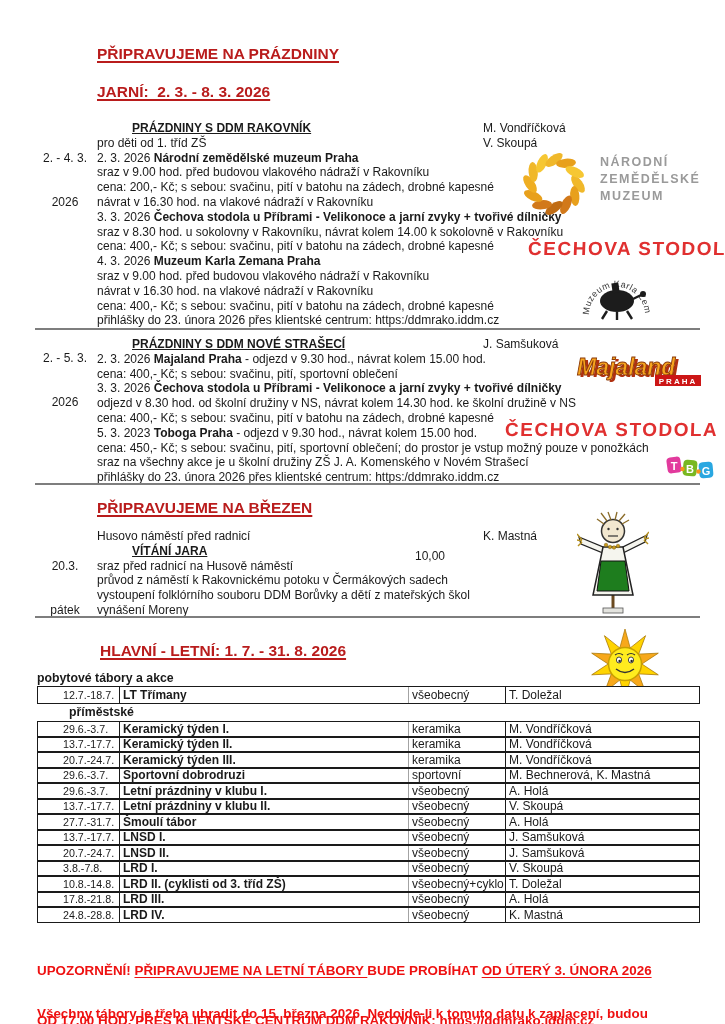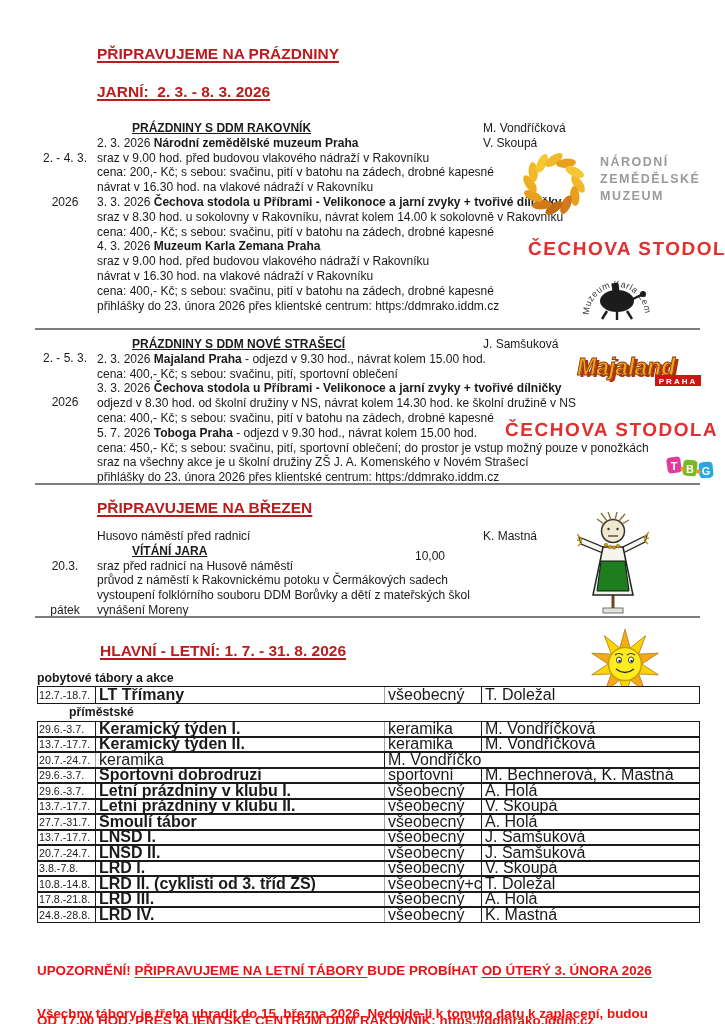--- a/index.html
+++ b/index.html
@@ -16,24 +16,24 @@
   .datebox{width:58px;text-align:center;font-size:12px;line-height:14.8px;white-space:pre;}
   .content{font-size:12px;line-height:14.8px;}
   .ln{white-space:pre;height:14.8px;}
   .ttl{font-weight:bold;text-decoration:underline;text-underline-offset:1px;margin-left:35px;}
   .leader{font-size:12px;white-space:pre;}
   .hr{left:35px;width:665px;height:0;border-top:2px solid #7e7e7e;}
   .tlabel{font-size:12.3px;font-weight:bold;white-space:pre;}
   .tbl{left:37px;width:663px;}
   .trow{
     display:grid;grid-template-columns:57px 289px 97px 220px;
-    border:1px solid #1a1a1a;box-sizing:border-box;height:15.5px;background:#fff;
+    border:1px solid #1a1a1a;box-sizing:border-box;height:15.5px;background:#fff;padding-left:24px;
   }
   .trow1{height:18px;}
-  .trow>span{display:flex;align-items:center;overflow:hidden;padding:0 3px;font-size:16px;white-space:pre;}
+  .trow>span{display:flex;align-items:center;overflow:hidden;padding:0 3px;font-size:12px;white-space:pre;}
   .trow>.c-date{font-size:10.7px;padding:0 1px;}
   .trow>.c-name{font-weight:bold;border-left:1px solid #1a1a1a;}
   .trow>.c-type{border-left:1px solid #a3a3a3;}
   .trow>.c-lead{border-left:1px solid #1a1a1a;}
   .warn{color:#ee1111;font-weight:bold;font-size:13.4px;line-height:16.8px;white-space:pre;}
   .warn .u{text-decoration:underline;text-underline-offset:2px;}
   .stodola{
     color:#e03030;font-weight:bold;font-size:19px;letter-spacing:1.5px;white-space:pre;
     transform:skewX(-2deg);
   }
@@ -46,20 +46,21 @@
 
   <div class="abs bluehead" style="left:97px;top:45px;">PŘIPRAVUJEME NA PRÁZDNINY</div>
   <div class="abs bluehead" style="left:97px;top:83px;">JARNÍ:  2. 3. - 8. 3. 2026</div>
 
   <div class="abs datebox" style="left:36px;top:121px;">
     <div>2. - 4. 3.</div>
     <div>2026</div>
   </div>
   <div class="abs content" style="left:97px;top:121px;width:420px;">
     <div class="ln"><b class="ttl">PRÁZDNINY S DDM RAKOVNÍK</b></div>
+    <div class="ln"><span>pro děti od 1. tříd ZŠ</span></div>
     <div>
 
         <div class="ln"><span>2. 3. 2026 </span><b>Národní zemědělské muzeum Praha</b><span></span></div>
 
         <div class="ln"><span>sraz v 9.00 hod. před budovou vlakového nádraží v Rakovníku</span><b></b><span></span></div>
 
         <div class="ln"><span>cena: 200,- Kč; s sebou: svačinu, pití v batohu na zádech, drobné kapesné</span><b></b><span></span></div>
 
         <div class="ln"><span>návrat v 16.30 hod. na vlakové nádraží v Rakovníku</span><b></b><span></span></div>
 
@@ -135,21 +136,21 @@
         <div class="ln"><span>2. 3. 2026 </span><b>Majaland Praha</b><span> - odjezd v 9.30 hod., návrat kolem 15.00 hod.</span></div>
 
         <div class="ln"><span>cena: 400,- Kč; s sebou: svačinu, pití, sportovní oblečení</span><b></b><span></span></div>
 
         <div class="ln"><span>3. 3. 2026 </span><b>Čechova stodola u Příbrami - Velikonoce a jarní zvyky + tvořivé dílničky</b><span></span></div>
 
         <div class="ln"><span>odjezd v 8.30 hod. od školní družiny v NS, návrat kolem 14.30 hod. ke školní družině v NS</span><b></b><span></span></div>
 
         <div class="ln"><span>cena: 400,- Kč; s sebou: svačinu, pití v batohu na zádech, drobné kapesné</span><b></b><span></span></div>
 
-        <div class="ln"><span>5. 7. 2026 </span><b>Toboga Praha</b><span> - odjezd v 9.30 hod., návrat kolem 15.00 hod.</span></div>
+        <div class="ln"><span>5. 3. 2023 </span><b>Toboga Praha</b><span> - odjezd v 9.30 hod., návrat kolem 15.00 hod.</span></div>
 
         <div class="ln"><span>cena: 450,- Kč; s sebou: svačinu, pití, sportovní oblečení; do prostor je vstup možný pouze v ponožkách</span><b></b><span></span></div>
 
         <div class="ln"><span>sraz na všechny akce je u školní družiny ZŠ J. A. Komenského v Novém Strašecí</span><b></b><span></span></div>
 
         <div class="ln"><span>přihlášky do 23. února 2026 přes klientské centrum: https:/ddmrako.iddm.cz</span><b></b><span></span></div>
       </div>
   </div>
   <div class="abs leader" style="left:483px;top:337px;">J. Samšuková</div>
 
@@ -277,20 +278,21 @@
 
       <div class="trow">
         <span class="c-date">13.7.-17.7.</span>
         <span class="c-name">Keramický týden II.</span>
         <span class="c-type">keramika</span>
         <span class="c-lead">M. Vondříčková</span>
       </div>
 
       <div class="trow">
         <span class="c-date">20.7.-24.7.</span>
+        <span class="c-name">Keramický týden III.</span>
         <span class="c-type">keramika</span>
         <span class="c-lead">M. Vondříčková</span>
       </div>
 
       <div class="trow">
         <span class="c-date">29.6.-3.7.</span>
         <span class="c-name">Sportovní dobrodruzi</span>
         <span class="c-type">sportovní</span>
         <span class="c-lead">M. Bechnerová, K. Mastná</span>
       </div>

